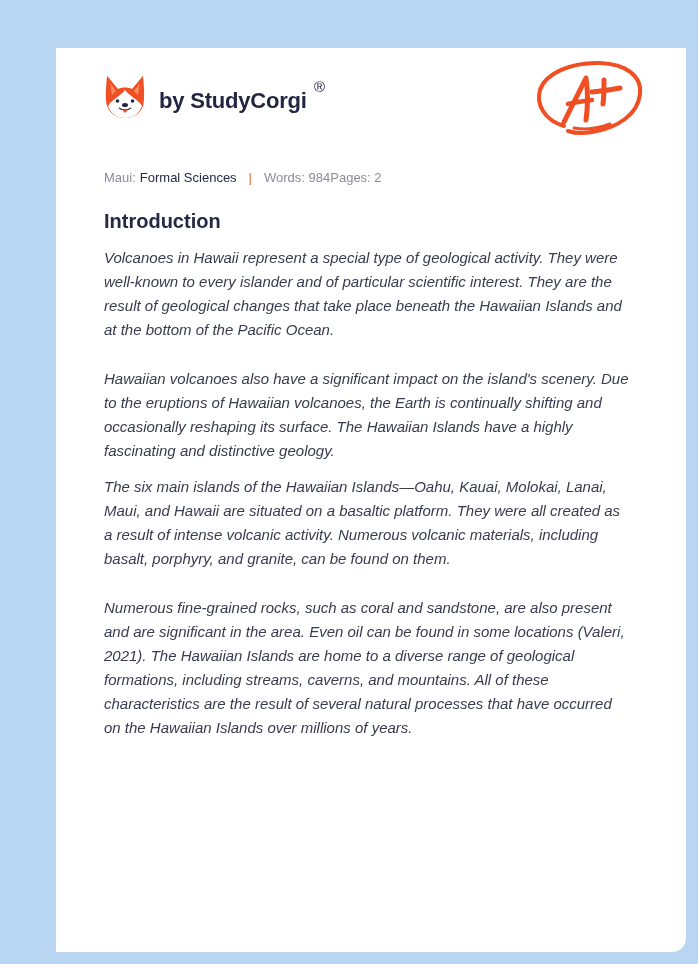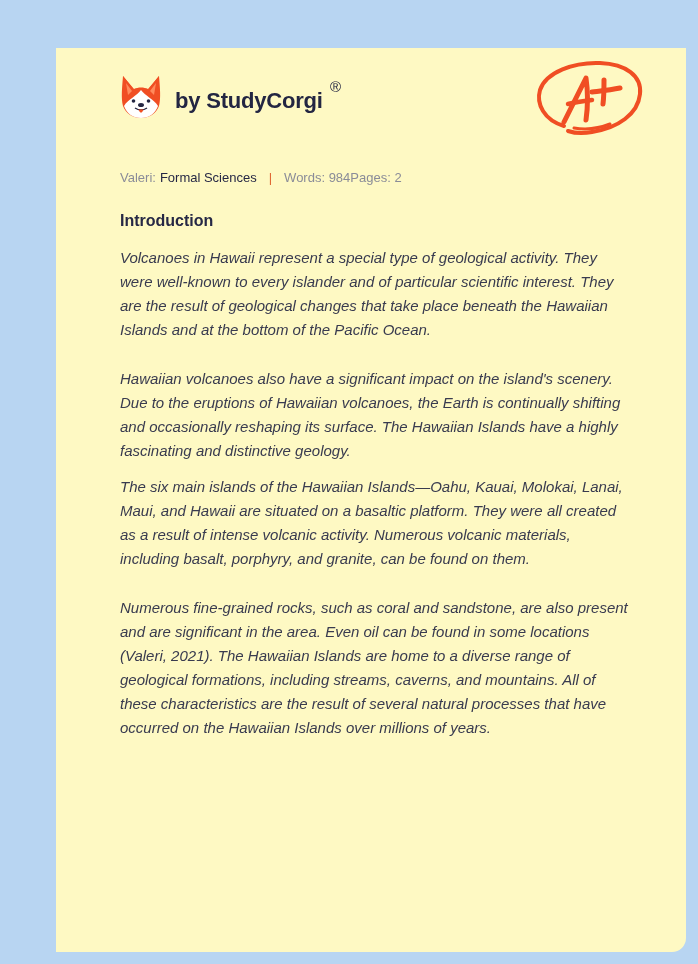--- a/index.html
+++ b/index.html
@@ -13,24 +13,24 @@
     position: relative;
     overflow: hidden;
     font-family: "Liberation Sans", "DejaVu Sans", sans-serif;
   }
   .card {
     position: absolute;
     left: 56px;
     top: 48px;
     width: 630px;
     height: 904px;
-    background: #fef9c3;
+    background: #ffffff;
     border-bottom-right-radius: 14px;
     box-sizing: border-box;
-    padding-left: 64px;
+    padding-left: 48px;
     padding-right: 54px;
   }
   .header {
     position: relative;
     height: 110px;
   }
   .logo {
     position: absolute;
     left: 0;
     top: 26px;
@@ -87,21 +87,21 @@
   }
   .meta .sep {
     color: #e06530;
     margin: 0 12px;
   }
   .meta .pages {
     margin-left: 0;
   }
   h2 {
     margin: 0;
-    font-size: 16px;
+    font-size: 20px;
     line-height: 26px;
     font-weight: 700;
     color: #262845;
   }
   .h-intro { margin-top: 23px; }
   p {
     margin: 0;
     font-size: 15px;
     line-height: 24px;
     color: #393b4f;
@@ -145,21 +145,21 @@
       <path d="M30 64 C38 48 46 32 52 20 C54 34 54 48 52 62" stroke="#f04e23" stroke-width="5" fill="none" stroke-linecap="round" stroke-linejoin="round"></path>
       <path d="M34 46 C42 44 50 43 58 42" stroke="#f04e23" stroke-width="4.5" fill="none" stroke-linecap="round"></path>
       <path d="M70 22 C70 30 70 38 69 46" stroke="#f04e23" stroke-width="5" fill="none" stroke-linecap="round"></path>
       <path d="M58 34 C66 33 76 32 86 30" stroke="#f04e23" stroke-width="5" fill="none" stroke-linecap="round"></path>
       <path d="M40 70 C52 72 66 70 76 66" stroke="#f04e23" stroke-width="3" fill="none" stroke-linecap="round"></path>
     </svg>
   </div>
 
 
   <div class="meta">
-    <span>Valeri:</span>
+    <span>Maui:</span>
     <span class="topic-value">Formal Sciences</span>
     <span class="sep">|</span>
     <span>Words: 984</span>
     <span class="pages">Pages: 2</span>
   </div>
 
   <section>
     <h2 class="h-intro">Introduction</h2>
     <p class="para-first">Volcanoes in Hawaii represent a special type of geological activity. They were well-known to every islander and of particular scientific interest. They are the result of geological changes that take place beneath the Hawaiian Islands and at the bottom of the Pacific Ocean.</p>
     <p class="para-next">Hawaiian volcanoes also have a significant impact on the island's scenery. Due to the eruptions of Hawaiian volcanoes, the Earth is continually shifting and occasionally reshaping its surface. The Hawaiian Islands have a highly fascinating and distinctive geology.</p>

